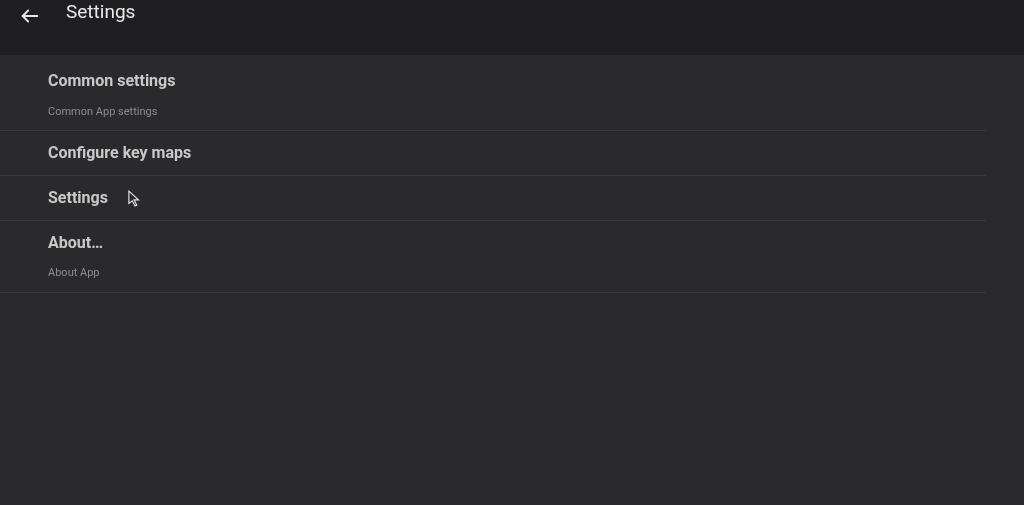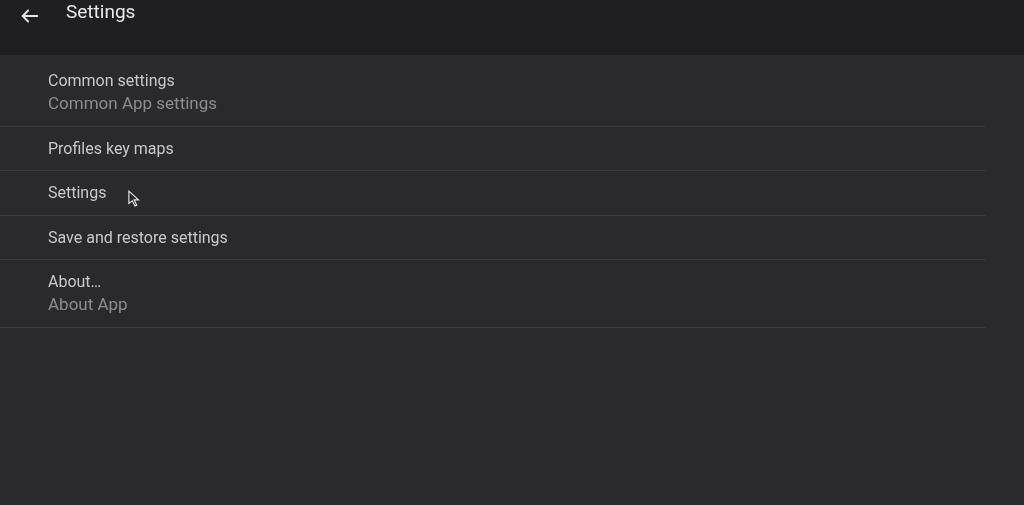--- a/index.html
+++ b/index.html
@@ -39,29 +39,29 @@
   }
   .row {
     padding: 11px 0 11px 48px;
     border-bottom: 1px solid #3a3a3c;
     margin: 0 38px 0 0;
     cursor: pointer;
   }
   .row .primary {
     font-size: 16px;
     color: #c9c9c9;
-    font-weight: 400;
+    font-weight: 700;
     line-height: 1.35;
   }
   .row .secondary {
-    font-size: 17px;
+    font-size: 11px;
     color: #8d8d8d;
     font-weight: 400;
     line-height: 1.35;
-    margin-top: 0;
+    margin-top: 13px;
   }
   .cursor {
     position: absolute;
     width: 14px;
     height: 18px;
     pointer-events: none;
     color: #e6e6e6;
   }
   .cursor svg { width: 100%; height: 100%; }
 </style>
@@ -79,28 +79,24 @@
   </div>
   <div class="title">Settings</div>
 </div>
 
 <div class="list">
   <div class="row">
     <div class="primary">Common settings</div>
     <div class="secondary">Common App settings</div>
   </div>
   <div class="row">
-    <div class="primary">Profiles key maps</div>
+    <div class="primary">Configure key maps</div>
   </div>
   <div class="row">
     <div class="primary">Settings</div>
-  </div>
-  <div class="row">
-    <div class="primary">Save and restore settings</div>
-
   </div>
   <div class="row">
     <div class="primary">About…</div>
     <div class="secondary">About App</div>
   </div>
 </div>
 
 <div class="cursor" style="left:128px;top:190px;">
   <svg viewBox="0 0 16 20">
     <path d="M1 1 L1 15 L5 12 L8 18 L10 17 L7 11 L12 11 Z" fill="none" stroke="currentColor" stroke-width="1.3"></path>

